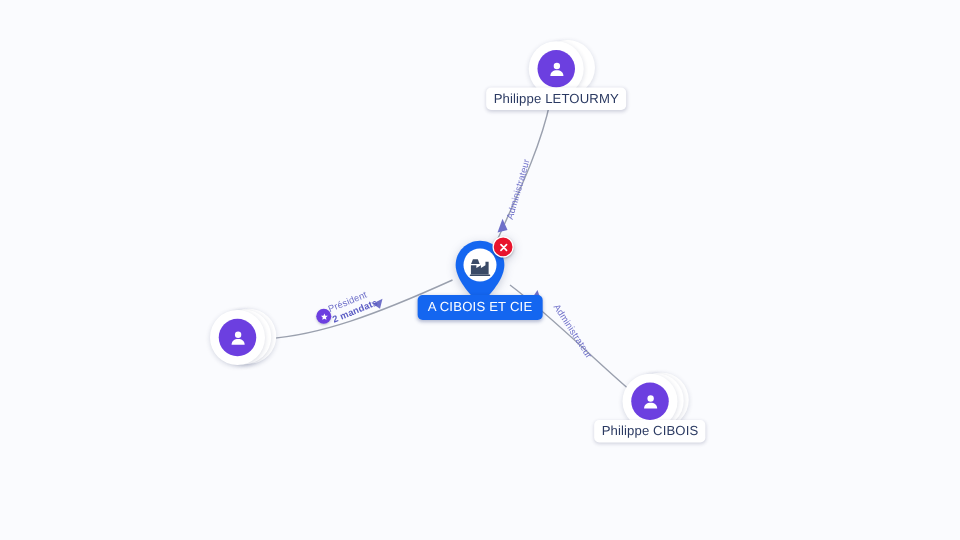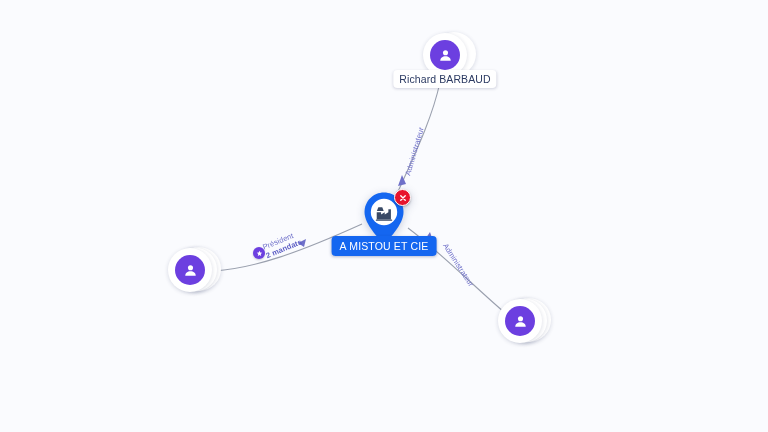--- a/index.html
+++ b/index.html
@@ -119,21 +119,21 @@
       <div class="card s2"></div>
       <div class="card s0"></div>
       <div class="avatar">
         <svg width="17" height="17" viewBox="0 0 24 24" xmlns="http://www.w3.org/2000/svg">
           <circle cx="12" cy="8.2" r="3.6" fill="#ffffff"></circle>
           <path d="M4.6 19.5c0-4.1 3.3-6.4 7.4-6.4s7.4 2.3 7.4 6.4z" fill="#ffffff"></path>
         </svg>
       </div>
     </div>
   </div>
-  <div class="nlabel" style="left:445px;top:70px;">Richard BARBAUD</div>
+  <div class="nlabel" style="left:445px;top:70px;">Philippe LETOURMY</div>
 
   <div class="node" style="left:168px;top:248px;">
     <div class="stack">
       <div class="card s2"></div>
       <div class="card s1"></div>
       <div class="card s0"></div>
       <div class="avatar">
         <svg width="17" height="17" viewBox="0 0 24 24" xmlns="http://www.w3.org/2000/svg">
           <circle cx="12" cy="8.2" r="3.6" fill="#ffffff"></circle>
           <path d="M4.6 19.5c0-4.1 3.3-6.4 7.4-6.4s7.4 2.3 7.4 6.4z" fill="#ffffff"></path>
@@ -148,20 +148,21 @@
       <div class="card s1"></div>
       <div class="card s0"></div>
       <div class="avatar">
         <svg width="17" height="17" viewBox="0 0 24 24" xmlns="http://www.w3.org/2000/svg">
           <circle cx="12" cy="8.2" r="3.6" fill="#ffffff"></circle>
           <path d="M4.6 19.5c0-4.1 3.3-6.4 7.4-6.4s7.4 2.3 7.4 6.4z" fill="#ffffff"></path>
         </svg>
       </div>
     </div>
   </div>
+  <div class="nlabel" style="left:520px;top:336px;">Philippe CIBOIS</div>
 
   <div class="pin-wrap" style="left:361px;top:191px;">
     <div class="pin">
       <svg width="46" height="54" viewBox="0 0 46 54" xmlns="http://www.w3.org/2000/svg">
         <path d="M23 1.5C12.2 1.5 3.5 10.2 3.5 21c0 13 15.6 28 19.5 31.5C26.9 49 42.5 34 42.5 21 42.5 10.2 33.8 1.5 23 1.5z" fill="#1466f0"></path>
         <circle cx="23" cy="21" r="13.2" fill="#ffffff"></circle>
       </svg>
       <div class="pin-glyph">
         <svg width="18" height="16" viewBox="0 0 24 22" xmlns="http://www.w3.org/2000/svg">
           <path d="M2 20 L2 10 L8 10 L8 13 L13 10 L13 13 L18 10 L18 6 L21.5 6 L21.5 20 Z" fill="#3a4a66"></path>
@@ -169,15 +170,15 @@
           <path d="M4.2 3.2 L9.6 3.2 L11.6 8.4 L2.2 8.4 Z" fill="#3a4a66"></path>
         </svg>
       </div>
       <div class="badge-close">
         <svg width="8" height="8" viewBox="0 0 10 10" xmlns="http://www.w3.org/2000/svg">
           <path d="M2.2 2.2 L7.8 7.8 M7.8 2.2 L2.2 7.8" stroke="#ffffff" stroke-width="1.7" stroke-linecap="round"></path>
         </svg>
       </div>
     </div>
   </div>
-  <div class="clabel" style="left:384px;top:236px;">A MISTOU ET CIE</div>
+  <div class="clabel" style="left:384px;top:236px;">A CIBOIS ET CIE</div>
 
 </div>
 
 </body></html>

